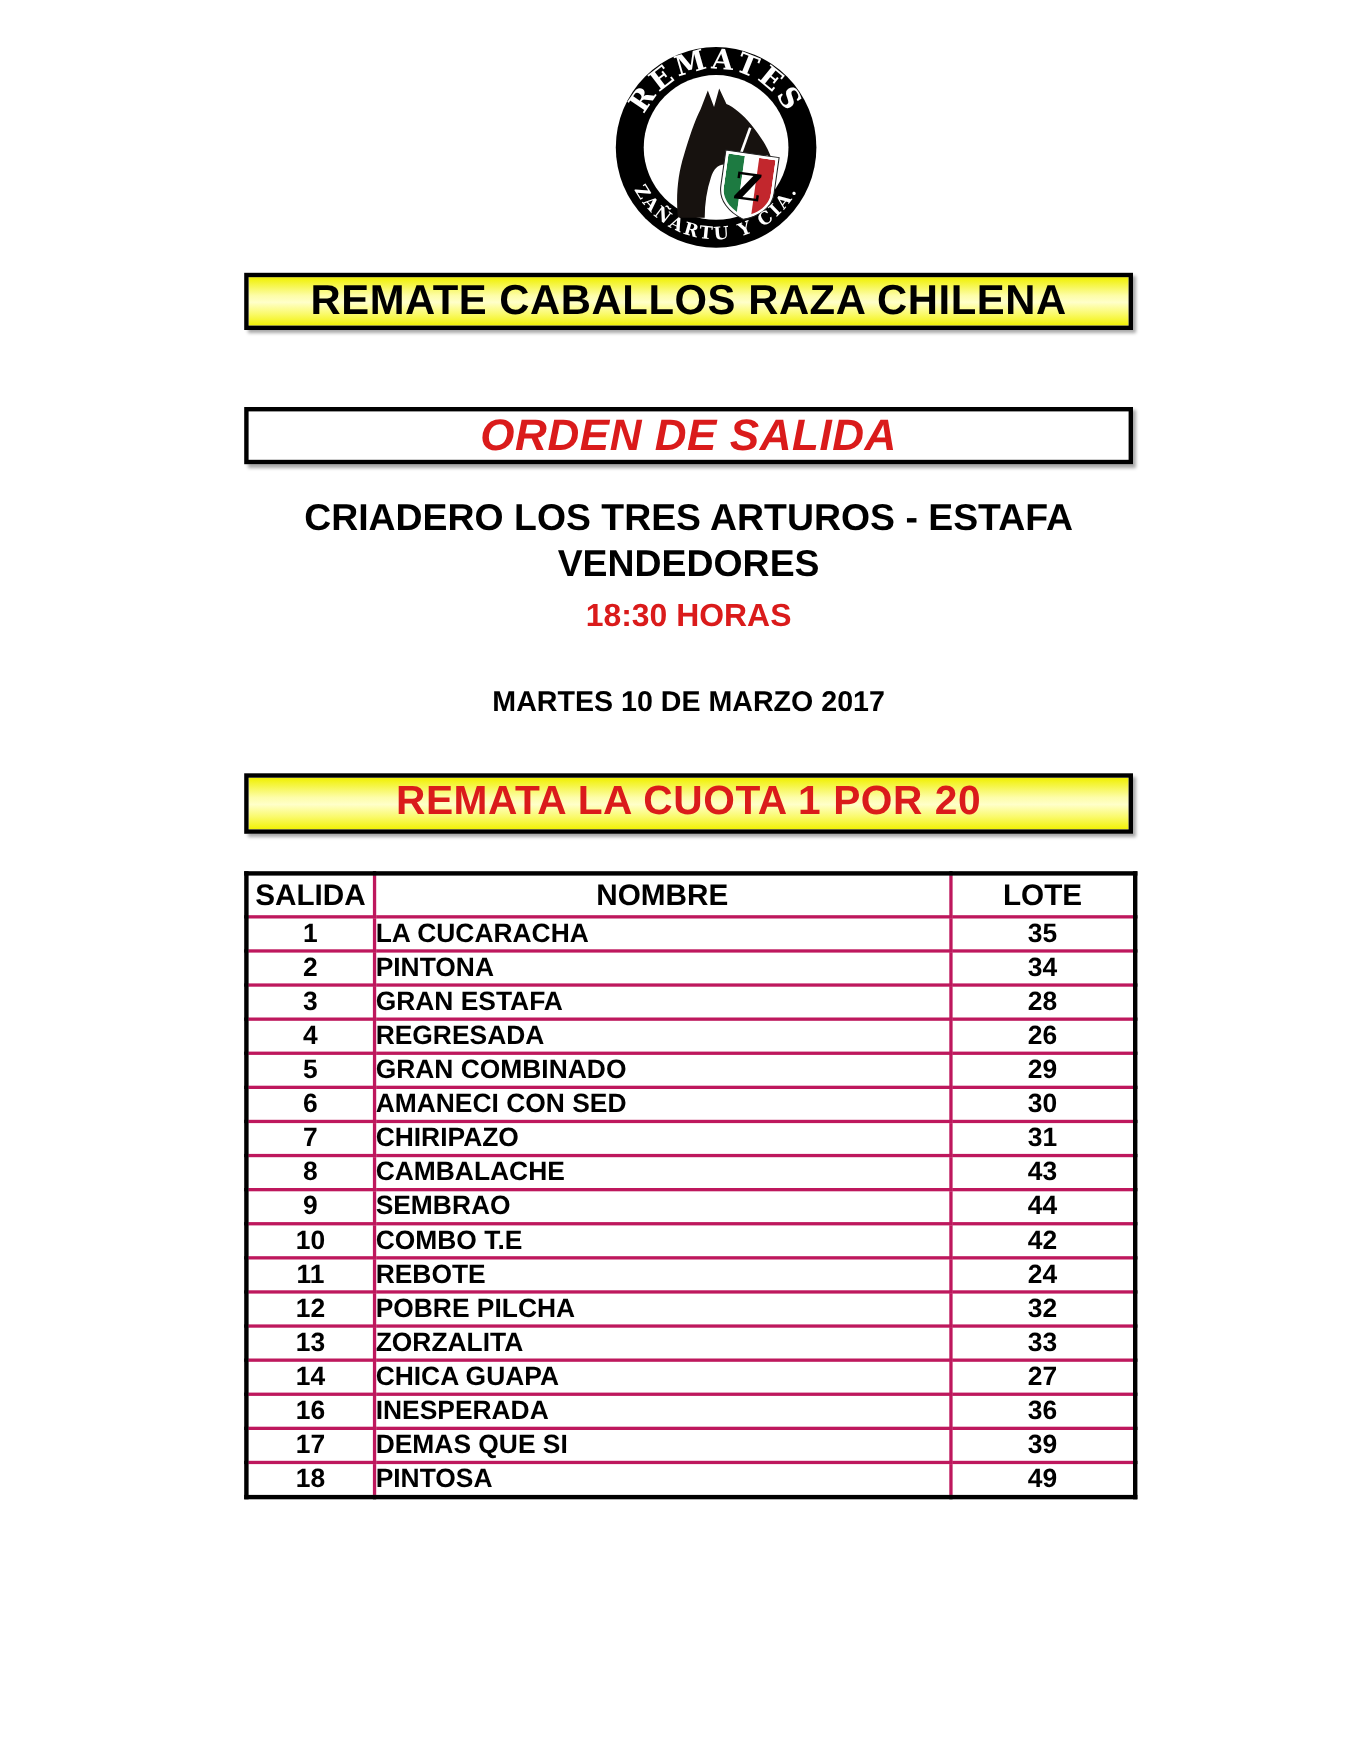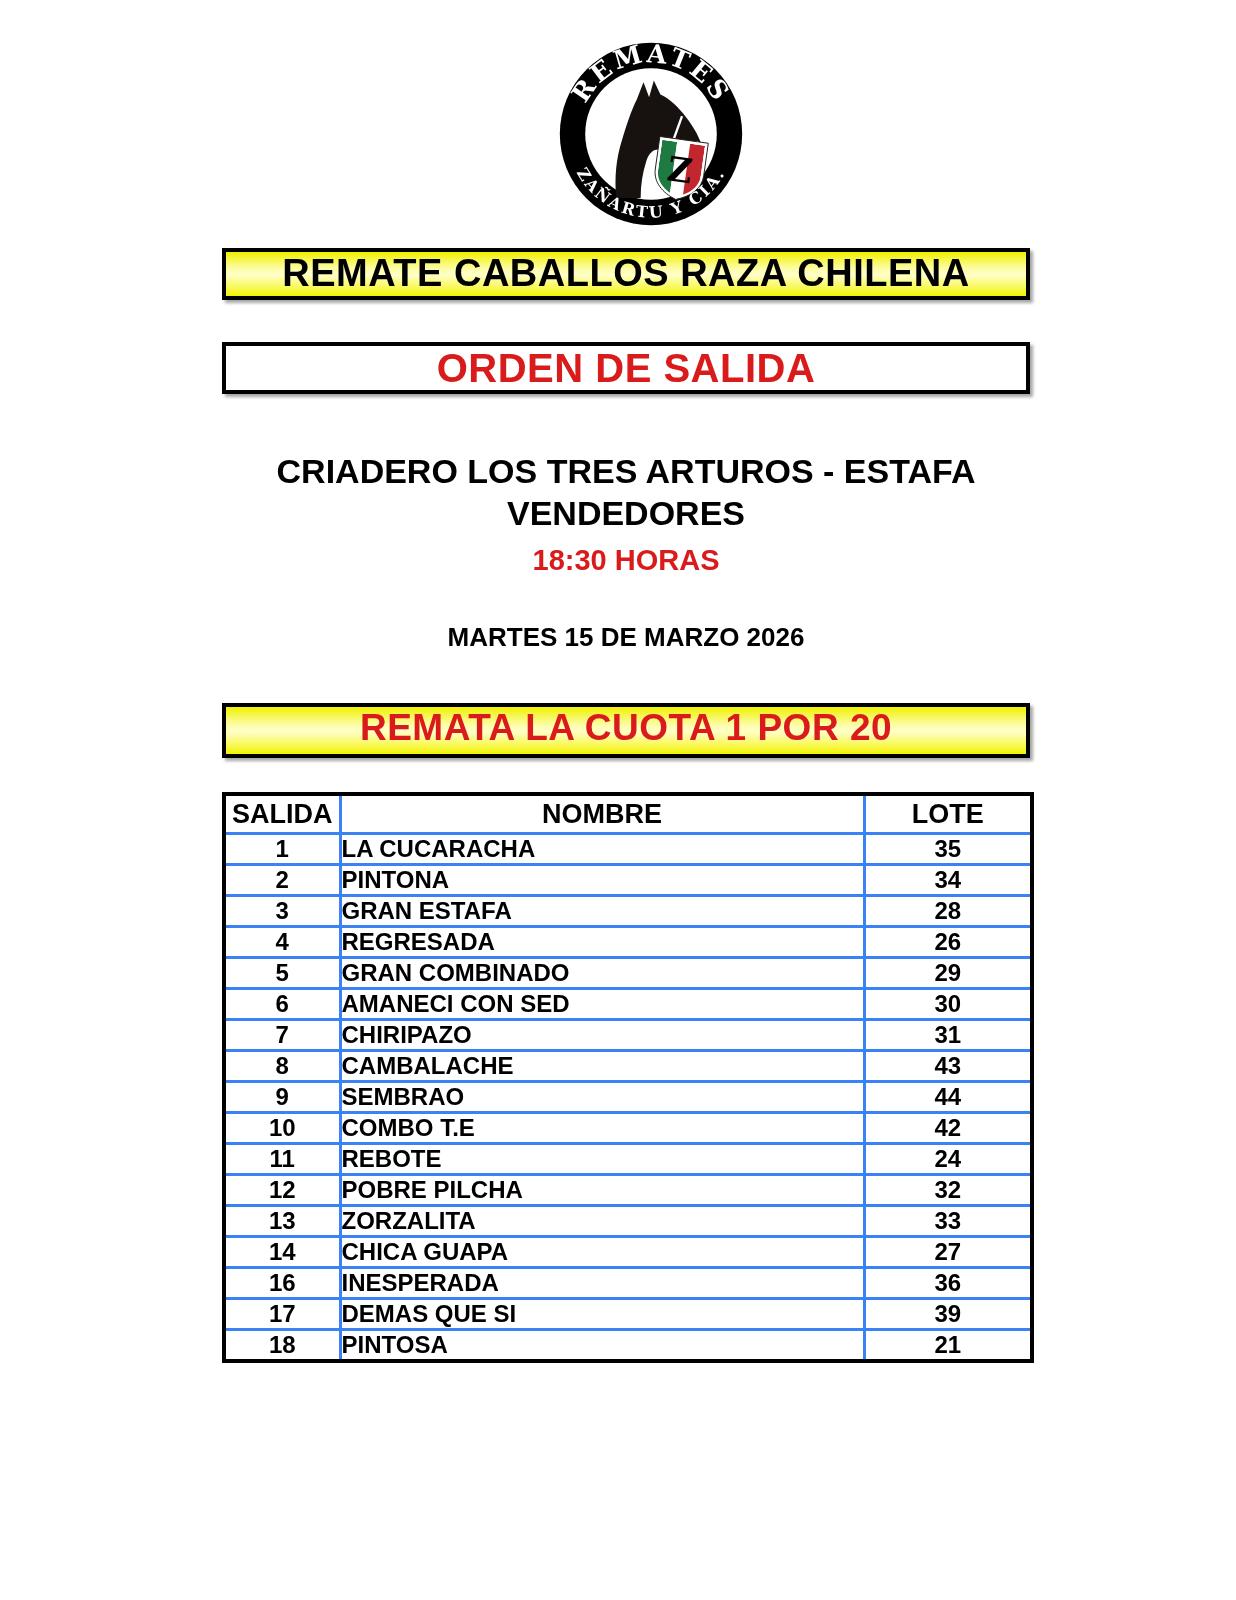--- a/index.html
+++ b/index.html
@@ -30,21 +30,21 @@
     box-sizing: content-box;
   }
   .banner.yellow {
     background: linear-gradient(180deg, #f0f000 0%, #fdfda8 38%, #ffffc9 52%, #fafa6e 75%, #f2f204 100%);
   }
   .banner.white { background: #ffffff; }
   .banner-title { top: 248px; height: 44px; }
   .banner-title span {
     font-size: 38px; font-weight: bold; color: #000000; letter-spacing: 0.5px;
   }
-  .banner-orden { top: 342px; height: 44px; }
+  .banner-orden { top: 370px; height: 44px; font-style: italic; }
   .banner-orden span {
     font-size: 40px; font-weight: bold; color: #da1b1b; letter-spacing: 0.5px;
   }
   .banner-quota { top: 703px; height: 47px; }
   .banner-quota span {
     font-size: 37px; font-weight: bold; color: #da1b1b; letter-spacing: 0.5px;
   }
 
   
   .seller-block {
@@ -70,21 +70,21 @@
     width: 808px;
     border-collapse: collapse;
     table-layout: fixed;
     border: 4px solid #000000;
     background: #ffffff;
   }
   table.order col.c1 { width: 116px; }
   table.order col.c2 { width: 524px; }
   table.order col.c3 { width: 168px; }
   table.order th, table.order td {
-    border: 3px solid #3b82f6;
+    border: 3px solid #be185d;
     padding: 0;
     overflow: hidden; white-space: nowrap;
   }
   table.order th {
     height: 36px;
     font-size: 27px; font-weight: bold; color: #000000;
     text-align: center;
   }
   table.order td { height: 28px; font-size: 24px; color: #000000; }
   td.c-salida, td.c-lote { text-align: center; font-weight: bold; }
@@ -151,21 +151,21 @@
   <div class="banner white banner-orden">
     <span>ORDEN DE SALIDA</span>
   </div>
 
   <div class="seller-block">
     <div class="seller-line">CRIADERO LOS TRES ARTUROS - ESTAFA</div>
     <div class="seller-line">VENDEDORES</div>
     <div class="time-line">18:30 HORAS</div>
   </div>
 
-  <div class="date-line">MARTES 15 DE MARZO 2026</div>
+  <div class="date-line">MARTES 10 DE MARZO 2017</div>
 
   <div class="banner yellow banner-quota">
     <span>REMATA LA CUOTA 1 POR 20</span>
   </div>
 
   <table class="order">
     <colgroup>
         <col class="c1">
         <col class="c2">
         <col class="c3">
@@ -271,18 +271,18 @@
 
     <tr>
       <td class="c-salida">17</td>
       <td class="c-nombre">DEMAS QUE SI</td>
       <td class="c-lote">39</td>
     </tr>
 
     <tr>
       <td class="c-salida">18</td>
       <td class="c-nombre">PINTOSA</td>
-      <td class="c-lote">21</td>
+      <td class="c-lote">49</td>
     </tr>
   </tbody>
   </table>
 
 </div>
 
 </body></html>

